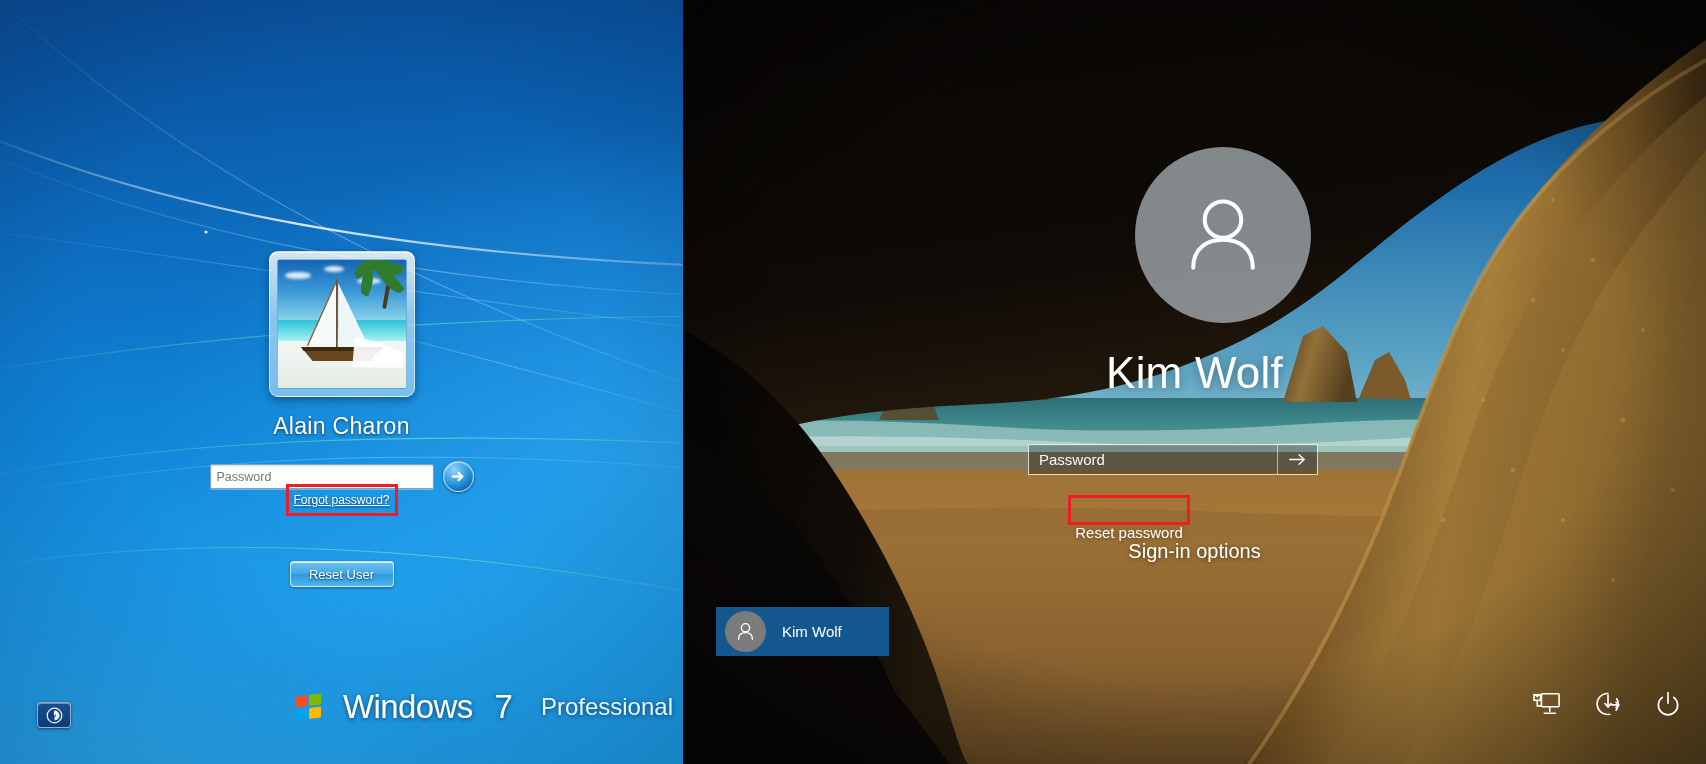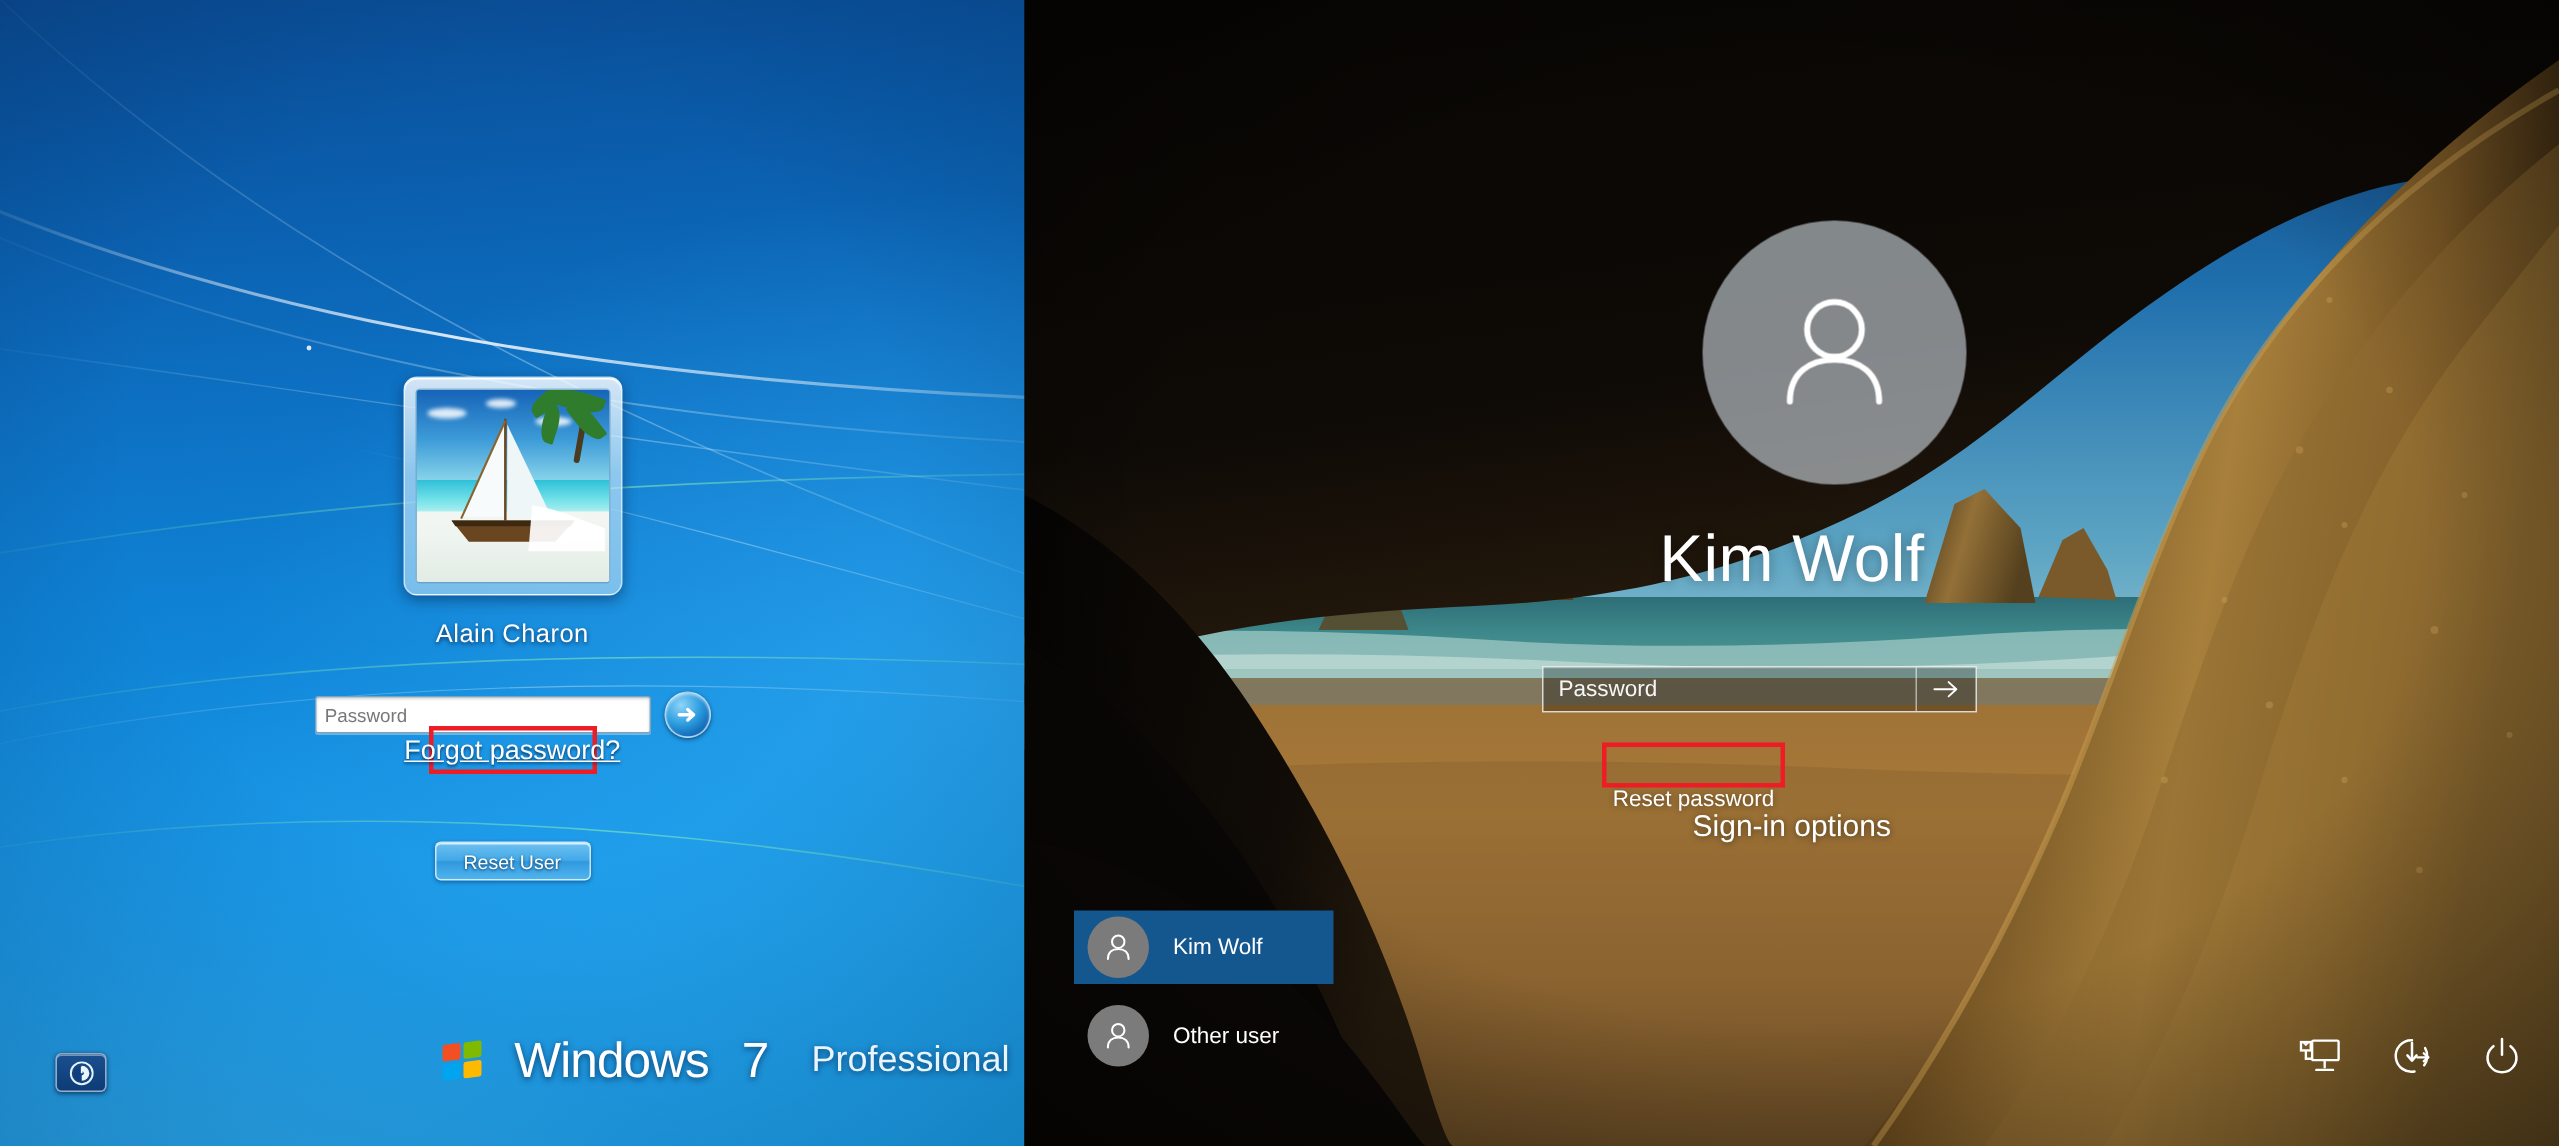--- a/index.html
+++ b/index.html
@@ -65,21 +65,21 @@
   .bp-sand  { position:absolute; left:0; top:63%; width:100%; height:37%;
               background:linear-gradient(to bottom,#f3f7f3,#eef4ef 40%,#e2ebe4 100%); }
   .bp-palmtrunk { position:absolute; right:12%; top:4%; width:4px; height:34%;
               background:#4a3a1e; transform:rotate(10deg); border-radius:2px;}
   .bp-frond { position:absolute; background:#2f7d2c; border-radius:60% 5% 60% 5%; }
 
   .w7-username {
     position:absolute; left:0; right:0; top:413px;
     text-align:center;
     color:#ffffff;
-    font-size:17px;
+    font-size:23px;
     font-weight:400;
     letter-spacing:0.3px;
     text-shadow:0 1px 3px rgba(0,30,70,0.75);
   }
   .w7-pwrow {
     position:absolute; left:50%; top:461px;
     transform:translateX(-50%);
     display:flex; align-items:center; gap:9px;
   }
   .w7-pwfield {
@@ -104,21 +104,21 @@
 
   .w7-forgot-hl {
     position:absolute; left:50%; top:484px;
     transform:translateX(-50%);
     width:112px; height:32px;
     border:3px solid #ee1c25;
     display:flex; align-items:center; justify-content:center;
   }
   .w7-forgot {
     color:#ffffff;
-    font-size:18px;
+    font-size:12px;
     text-decoration:underline;
     text-shadow:0 1px 2px rgba(0,30,70,0.8);
     cursor:pointer;
     white-space:nowrap;
   }
 
   .w7-switch {
     position:absolute; left:50%; top:561px;
     transform:translateX(-50%);
     min-width:104px; height:26px;
@@ -512,29 +512,20 @@
 
     <div class="w10-userlist">
       <div class="w10-user selected">
         <span class="w10-uavatar">
           <svg width="23" height="23" viewBox="0 0 100 100">
             <circle cx="50" cy="34" r="18" fill="none" stroke="#ffffff" stroke-width="6"></circle>
             <path d="M20 84 C20 64 34 55 50 55 C66 55 80 64 80 84" fill="none" stroke="#ffffff" stroke-width="6" stroke-linecap="round"></path>
           </svg>
         </span>
         <span class="w10-ulabel">Kim Wolf</span>
-      </div>
-      <div class="w10-user">
-        <span class="w10-uavatar">
-          <svg width="23" height="23" viewBox="0 0 100 100">
-            <circle cx="50" cy="34" r="18" fill="none" stroke="#ffffff" stroke-width="6"></circle>
-            <path d="M20 84 C20 64 34 55 50 55 C66 55 80 64 80 84" fill="none" stroke="#ffffff" stroke-width="6" stroke-linecap="round"></path>
-          </svg>
-        </span>
-        <span class="w10-ulabel">Other user</span>
       </div>
     </div>
 
     <div class="w10-sysicons">
       <span class="w10-sysicon">
         <svg width="30" height="26" viewBox="0 0 32 28">
           <rect x="10" y="3" width="19" height="14" rx="1" fill="none" stroke="#ffffff" stroke-width="1.7"></rect>
           <path d="M19 17 L19 22 M13 24 L25 24" stroke="#ffffff" stroke-width="1.7" stroke-linecap="round"></path>
           <rect x="2" y="4" width="7" height="6" fill="none" stroke="#ffffff" stroke-width="1.7"></rect>
           <path d="M5.5 10 L5.5 16 L10 16" stroke="#ffffff" stroke-width="1.7" fill="none"></path>

